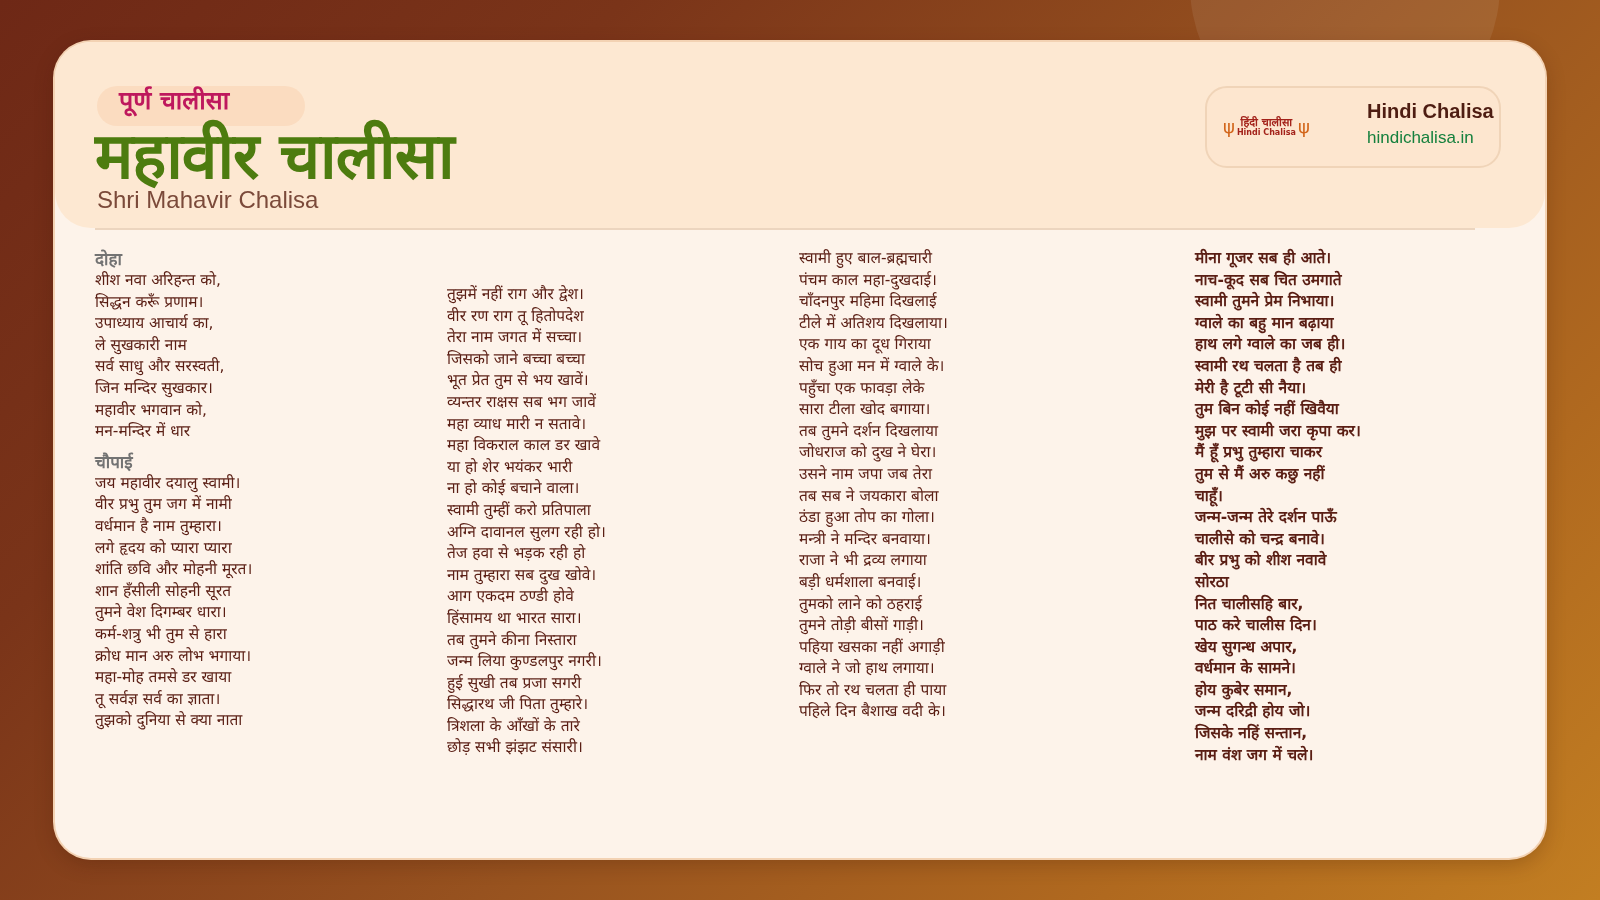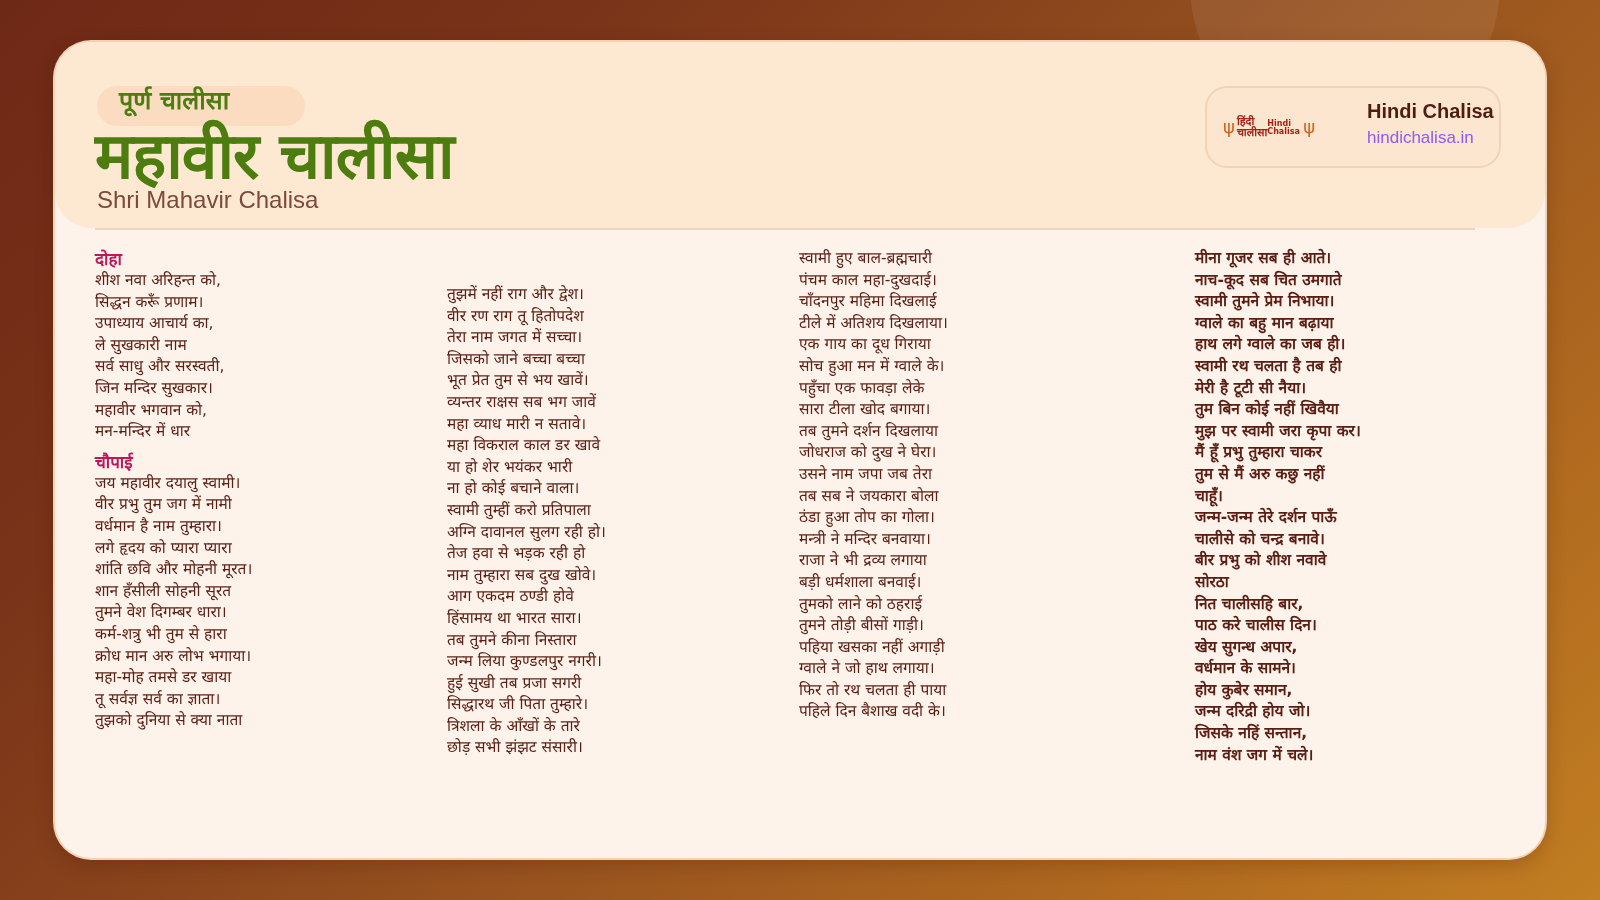--- a/index.html
+++ b/index.html
@@ -22,61 +22,61 @@
   .header {
     position: absolute; left: 0; top: 0; width: 100%; height: 186px;
     background: #fde8d2; border-radius: 0 0 36px 36px;
   }
   .badge {
     position: absolute; left: 42px; top: 44px; width: 208px; height: 40px;
     border-radius: 20px; background: #fbdcc0;
   }
   .badge-text {
     position: absolute; left: 64px; top: 42px; font-size: 25px; font-weight: bold;
-    color: #4d7c0f; font-family: "DejaVu Sans", sans-serif; line-height: 34px;
+    color: #be185d; font-family: "DejaVu Sans", sans-serif; line-height: 34px;
   }
   .title {
     position: absolute; left: 40px; top: 72px; font-size: 64px; font-weight: bold;
     color: #4d7c0f; line-height: 84px; font-family: "DejaVu Sans", sans-serif;
     letter-spacing: -1px;
   }
   .subtitle {
     position: absolute; left: 42px; top: 142px; font-size: 24px;
     color: #7b4a3a; font-family: "Liberation Sans", sans-serif; line-height: 32px;
   }
   .brand {
     position: absolute; left: 1150px; top: 44px; width: 296px; height: 82px;
     border-radius: 22px; border: 2px solid #f0d4b8; background: #fde6cf;
   }
   .logo {
     position: absolute; left: 16px; top: 22px; width: 92px; height: 34px;
     display: flex; align-items: center; gap: 2px;
   }
   .trident { color: #d2651a; font-size: 18px; line-height: 18px; }
-  .logo-text { display: flex; flex-direction: row; align-items: center; line-height: 1; }
+  .logo-text { display: flex; flex-direction: column; align-items: center; line-height: 1; }
   .logo-hi { font-size: 11px; font-weight: bold; color: #a3221a; }
   .logo-en { font-size: 8px; font-weight: bold; color: #a3221a; margin-top: 1px; }
   .brand-name {
     position: absolute; left: 160px; top: 12px; font-size: 20px; font-weight: bold;
     color: #4e1d12; font-family: "Liberation Sans", sans-serif; white-space: nowrap;
   }
   .brand-url {
     position: absolute; left: 160px; top: 40px; font-size: 17px;
-    color: #8b5cf6; font-family: "Liberation Sans", sans-serif;
+    color: #15803d; font-family: "Liberation Sans", sans-serif;
   }
   .divider {
     position: absolute; left: 40px; top: 186px; width: 1380px; height: 2px; background: #ecd5bf;
   }
   .columns {
     position: absolute; left: 40px; top: 206px; width: 1420px; height: 560px;
   }
   .col { position: absolute; top: 0; width: 330px; }
   .col1 { left: 0; } .col2 { left: 352px; margin-top: 36px; } .col3 { left: 704px; } .col4 { left: 1100px; font-weight: bold; }
   .section-head {
-    font-size: 17px; font-weight: bold; color: #be185d; line-height: 22px;
+    font-size: 17px; font-weight: bold; color: #737373; line-height: 22px;
   }
   .line {
     font-size: 15.5px; color: #5a1e14; line-height: 21.6px; white-space: nowrap;
   }
   .gap { height: 8px; }
 </style>
 </head>
 <body>
 
 <div class="bg-circle"></div>

